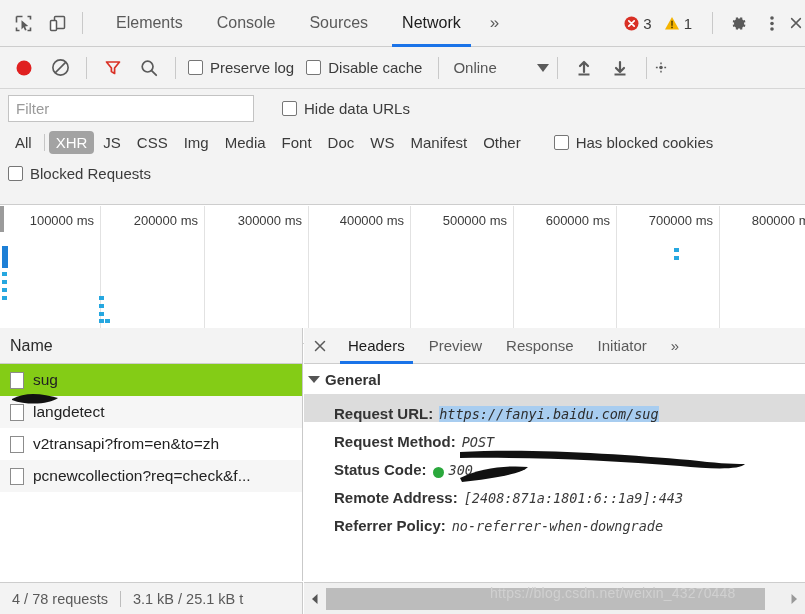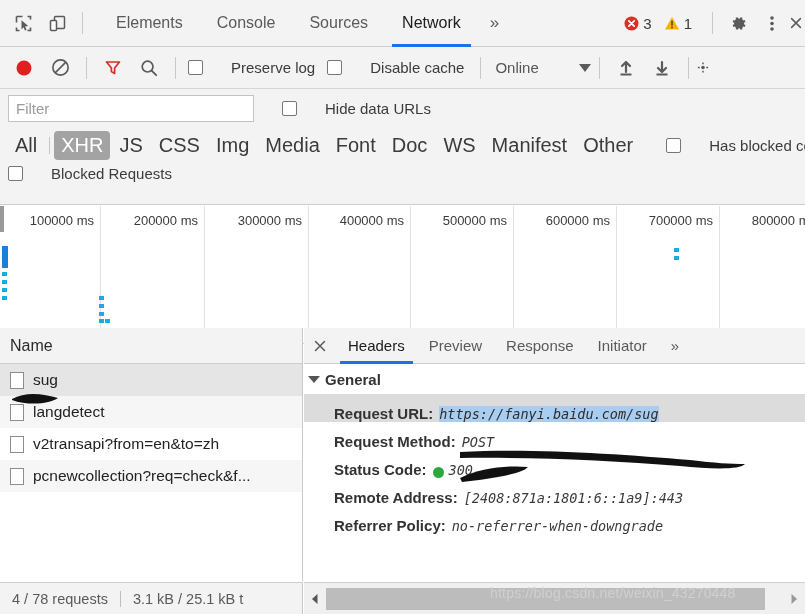--- a/index.html
+++ b/index.html
@@ -89,21 +89,20 @@
   .tool-btn {
     width: 36px; height: 36px;
     display: flex; align-items: center; justify-content: center;
     flex: 0 0 auto;
   }
   .chk-wrap {
     display: flex; align-items: center;
     margin-right: 4px;
     padding: 0 4px;
     white-space: nowrap;
-    gap: 21px;
   }
   .chkbox {
     width: 15px; height: 15px;
     border: 1px solid #767676;
     background: #fff;
     border-radius: 2px;
     margin-right: 7px;
     flex: 0 0 auto;
   }
   .chk-label {
@@ -145,21 +144,21 @@
     outline: none;
   }
   .filter-input::placeholder { color: #9a9a9a; }
   .hide-urls { margin-left: 24px; }
 
   .filter-row2 {
     position: absolute; left: 8px; top: 42px;
     display: flex; align-items: center;
   }
   .type-btn {
-    font-size: 20px;
+    font-size: 15px;
     color: #3b3b3b;
     padding: 3px 7px;
     border-radius: 4px;
     margin-right: 2px;
     white-space: nowrap;
   }
   .type-btn.active {
     background: #a3a3a3;
     color: #ffffff;
   }
@@ -232,21 +231,21 @@
   }
   .req-row {
     height: 32px;
     display: flex; align-items: center;
     padding-left: 10px;
     font-size: 15.5px;
     color: #222;
     white-space: nowrap;
     overflow: hidden;
   }
-  .req-row.selected { background: #e5e5e5; }
+  .req-row.selected { background: #84cc16; }
   .req-row.odd { background: #f6f6f6; }
   .file-icon {
     width: 14px; height: 17px;
     border: 1px solid #8c8c8c;
     background: #fff;
     margin-right: 9px;
     flex: 0 0 auto;
   }
   .req-name { overflow: hidden; text-overflow: ellipsis; }
 

